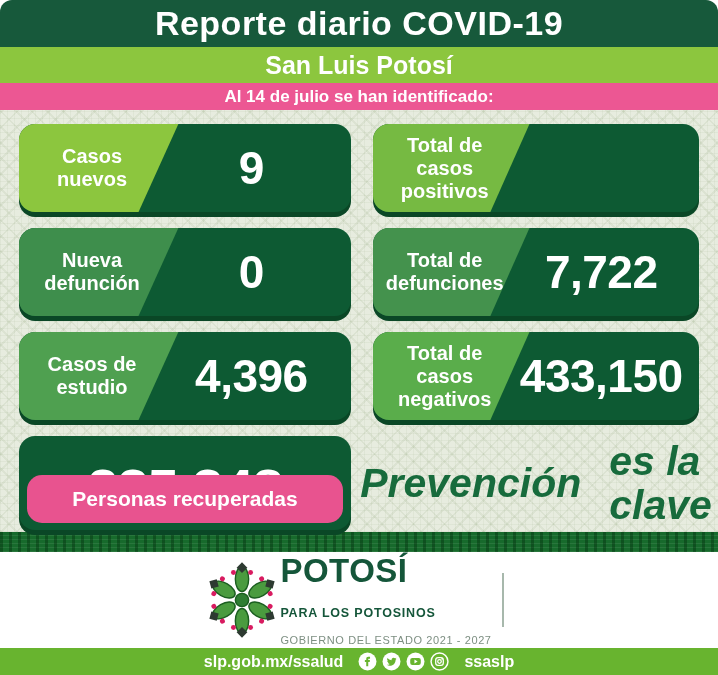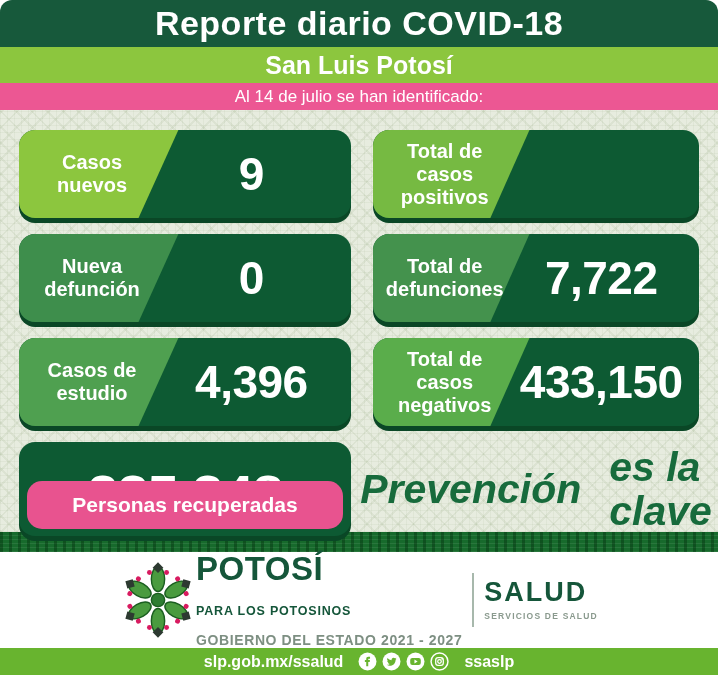--- a/index.html
+++ b/index.html
@@ -8,25 +8,25 @@
 
   
   .bar-dark {
     height:47px; background:#17593b; display:flex; align-items:center; justify-content:center;
     border-radius:12px 12px 0 0;
   }
   .bar-dark h1 { color:#fff; font-size:34px; font-weight:800; letter-spacing:.5px; }
   .bar-light { height:36px; background:#8cc63e; display:flex; align-items:center; justify-content:center; }
   .bar-light .state { color:#fff; font-size:25px; font-weight:800; }
   .bar-pink { height:27px; background:#ec5793; display:flex; align-items:center; justify-content:center; }
-  .bar-pink .date-line { color:#fff; font-size:17px; font-weight:400; }
+  .bar-pink .date-line { color:#fff; font-size:17px; font-weight:700; }
 
   
   .stats {
-    height:422px; padding:20px 19px 0;
+    height:422px; padding:14px 19px 0;
     background-color:#e7ecdf;
     background-image:
       repeating-linear-gradient(45deg, rgba(150,170,130,.14) 0 2px, transparent 2px 11px),
       repeating-linear-gradient(-45deg, rgba(150,170,130,.14) 0 2px, transparent 2px 11px),
       repeating-linear-gradient(0deg, rgba(150,170,130,.10) 0 1px, transparent 1px 7px),
       repeating-linear-gradient(90deg, rgba(150,170,130,.10) 0 1px, transparent 1px 7px);
     display:grid;
     grid-template-columns:332px 326px;
     grid-template-rows:88px 88px 88px 94px;
     column-gap:22px; row-gap:16px;
@@ -76,41 +76,41 @@
     background-image:
       repeating-linear-gradient(90deg, rgba(0,40,10,.38) 0 3px, transparent 3px 9px),
       repeating-linear-gradient(0deg, rgba(255,255,255,.08) 0 1px, transparent 1px 4px);
   }
 
   
   .brands { height:96px; background:#fff; display:flex; align-items:center; justify-content:center; }
   .potosi-block { display:flex; flex-direction:column; align-items:flex-start; }
   .potosi-name { color:#15563a; font-size:33px; font-weight:800; letter-spacing:.5px; line-height:1; }
   .potosi-sub { color:#15563a; font-size:12.5px; font-weight:800; letter-spacing:.8px; margin-top:19px; }
-  .potosi-gov { color:#7d8f82; font-size:14px; font-weight:700; letter-spacing:.6px; margin-top:14px; }
+  .potosi-gov { color:#7d8f82; font-size:11px; font-weight:400; letter-spacing:.6px; margin-top:14px; }
   .brand-divider { width:2px; height:54px; background:#a7b8ac; margin:0 10px; }
   .salud-block { display:flex; flex-direction:column; align-items:flex-start; }
   .salud-name { color:#15563a; font-size:27px; font-weight:800; letter-spacing:2px; line-height:1; }
   .salud-sub { color:#8a9a8e; font-size:8.5px; font-weight:700; letter-spacing:1.2px; margin-top:5px; }
 
   
   .footer {
     height:27px; background:#68b42f; display:flex; align-items:center; justify-content:center; gap:13px;
   }
   .footer .url, .footer .handle { color:#fff; font-size:16px; font-weight:800; }
   .social { display:flex; align-items:center; gap:5px; margin:0 2px; }
   .social svg { display:block; }
 </style>
 </head>
 <body>
 
 <div class="poster">
 
   <div class="bar-dark">
-    <h1>Reporte diario COVID-18</h1>
+    <h1>Reporte diario COVID-19</h1>
   </div>
 
   <div class="bar-light">
     <div class="state">San Luis Potosí</div>
   </div>
 
   <div class="bar-pink">
     <div class="date-line">Al 14 de julio se han identificado:</div>
   </div>
 
@@ -223,24 +223,20 @@
     </svg>
 
     <div class="potosi-block">
       <div class="potosi-name">POTOSÍ</div>
       <div class="potosi-sub">PARA LOS POTOSINOS</div>
       <div class="potosi-gov">GOBIERNO DEL ESTADO 2021 - 2027</div>
     </div>
 
     <div class="brand-divider"></div>
 
-    <div class="salud-block">
-      <div class="salud-name">SALUD</div>
-      <div class="salud-sub">SERVICIOS DE SALUD</div>
-    </div>
   </div>
 
   <div class="footer">
     <span class="url">slp.gob.mx/ssalud</span>
     <span class="social">
       <svg width="19" height="19" viewBox="0 0 18 18">
         <circle cx="9" cy="9" r="8.5" fill="#fff"></circle>
         <path d="M10 6.4h1.4V4.6h-1.6c-1.3 0-2 .8-2 2v1H6.5v1.8h1.3v4h1.9v-4h1.4l.2-1.8H9.7v-.7c0-.3.1-.5.3-.5z" fill="#68b42f"></path>
       </svg>
       <svg width="19" height="19" viewBox="0 0 18 18">

